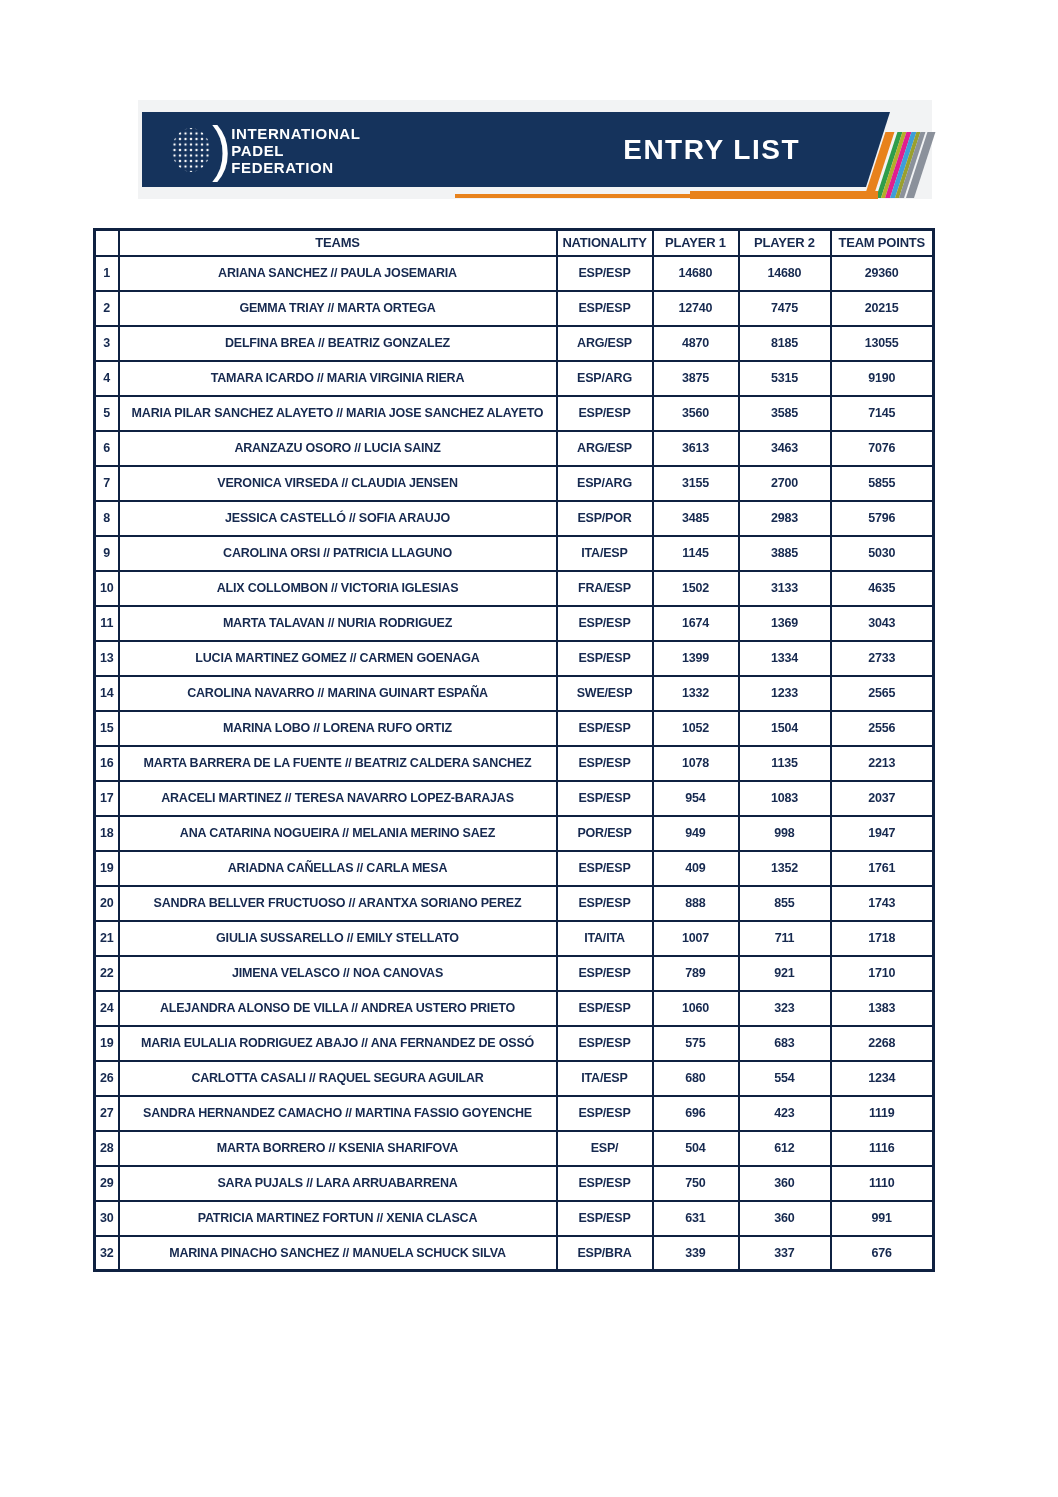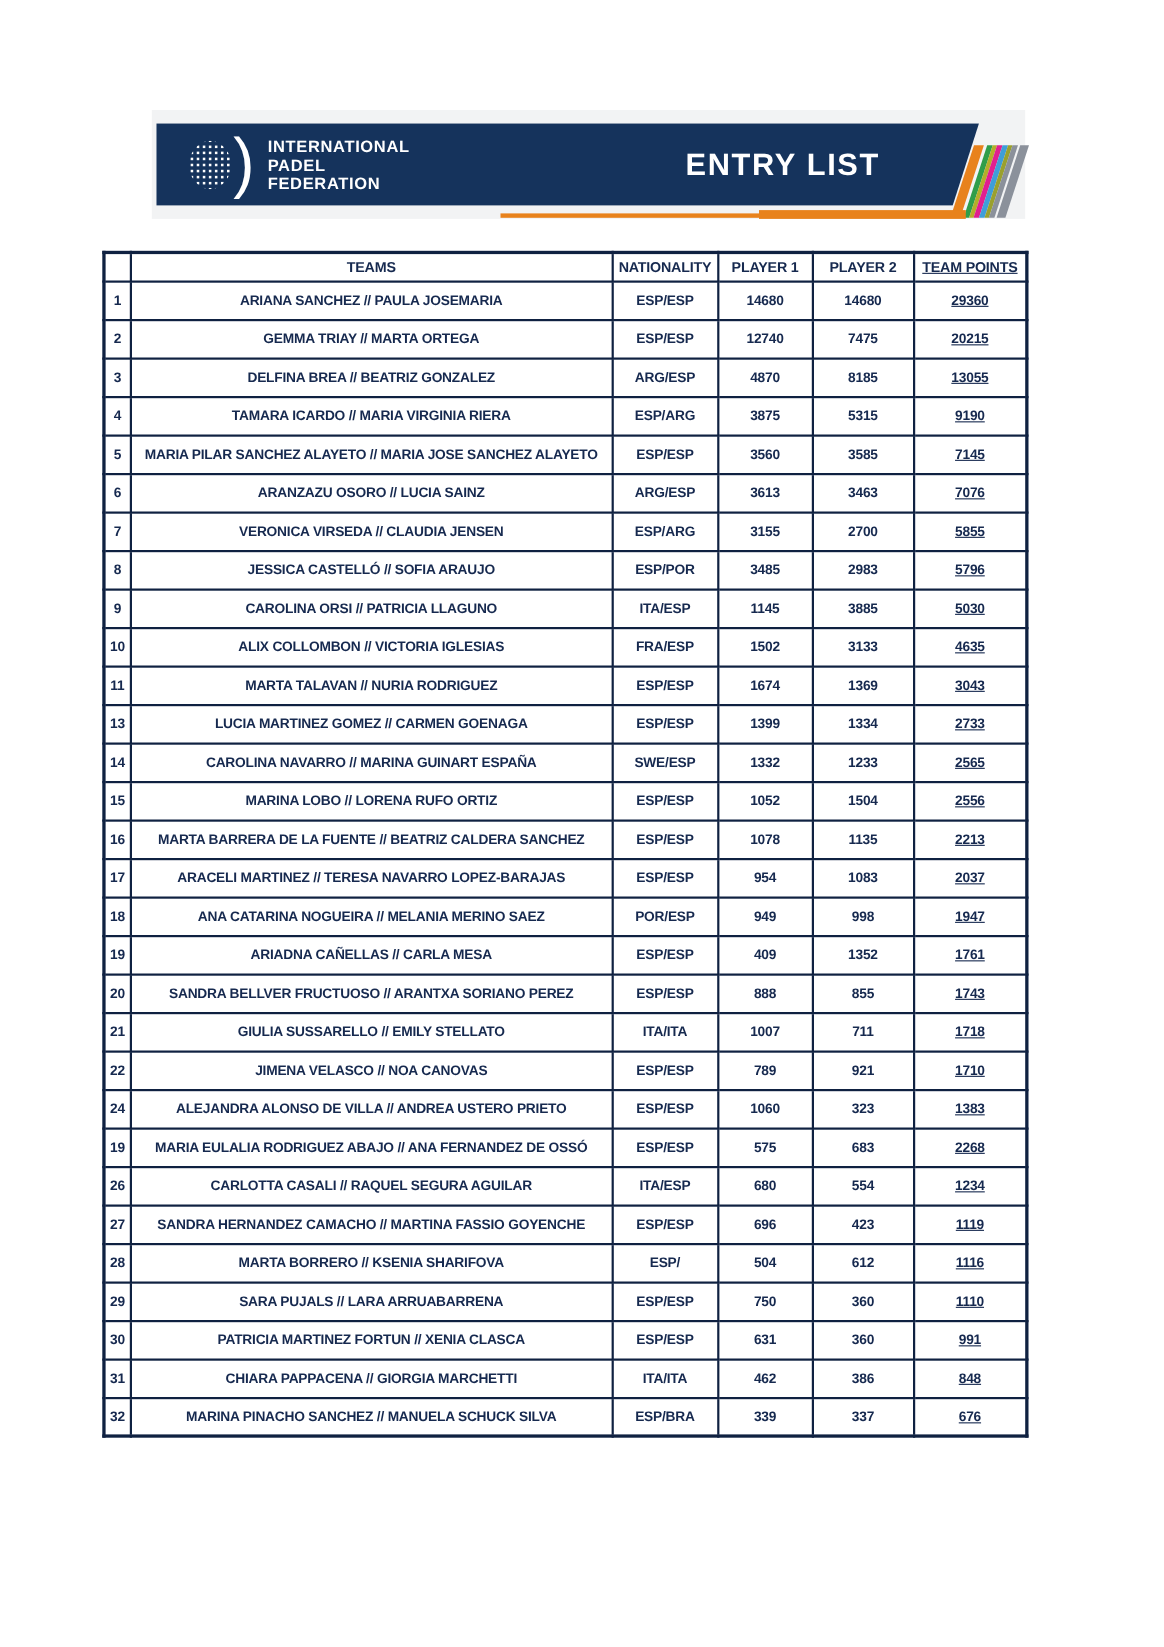--- a/index.html
+++ b/index.html
@@ -23,21 +23,21 @@
   .dot-sphere{
     width:38px;height:44px;border-radius:50%;
     background-image:radial-gradient(#ffffff 1.2px, rgba(255,255,255,0) 1.5px);
     background-size:5.5px 5.5px;background-position:center;
   }
   .paren-arc{
     color:#ffffff;font-size:58px;font-weight:400;line-height:50px;
     margin-left:2px;margin-top:-4px;transform:scaleY(1.05);
   }
   .org-name{
-    margin-left:12px;color:#ffffff;font-weight:bold;font-size:15px;
+    margin-left:0;color:#ffffff;font-weight:bold;font-size:15px;
     line-height:17px;letter-spacing:0.6px;
   }
   .entry-title{
     position:absolute;right:90px;top:22px;color:#ffffff;
     font-size:28px;font-weight:bold;letter-spacing:1.5px;
     white-space:nowrap;
   }
   
   .stripes{
     position:absolute;left:864px;top:132px;height:66px;display:flex;
@@ -58,21 +58,21 @@
     border:3px solid #0f2141;
   }
   table.entry th, table.entry td{
     border:2px solid #0f2141;
     color:#16294f;font-weight:bold;text-align:center;vertical-align:middle;
     letter-spacing:-0.2px;overflow:hidden;white-space:nowrap;
     padding:0 2px;box-sizing:border-box;
   }
   table.entry th{height:26px;font-size:13px;}
   table.entry td{height:35px;font-size:12.5px;}
-  th.col-points, td.col-points{color:#e51212;text-decoration:underline;}
+  th.col-points, td.col-points{color:#e51212;}
   col.c-rank{width:24px;} col.c-team{width:438px;} col.c-nat{width:96px;}
   col.c-p1{width:86px;} col.c-p2{width:92px;} col.c-pts{width:103px;}
 </style>
 </head>
 <body>
 
 <div class="header-backdrop"></div>
 
 <div class="banner">
   <div class="logo">
@@ -340,28 +340,20 @@
       </tr>
       <tr>
         <td class="col-rank">30</td>
         <td class="col-team">PATRICIA MARTINEZ FORTUN // XENIA CLASCA</td>
         <td class="col-nat">ESP/ESP</td>
         <td class="col-p1">631</td>
         <td class="col-p2">360</td>
         <td class="col-points">991</td>
       </tr>
       <tr>
-        <td class="col-rank">31</td>
-        <td class="col-team">CHIARA PAPPACENA // GIORGIA MARCHETTI</td>
-        <td class="col-nat">ITA/ITA</td>
-        <td class="col-p1">462</td>
-        <td class="col-p2">386</td>
-        <td class="col-points">848</td>
-      </tr>
-      <tr>
         <td class="col-rank">32</td>
         <td class="col-team">MARINA PINACHO SANCHEZ // MANUELA SCHUCK SILVA</td>
         <td class="col-nat">ESP/BRA</td>
         <td class="col-p1">339</td>
         <td class="col-p2">337</td>
         <td class="col-points">676</td>
       </tr>
     </tbody>
 </table>
 

